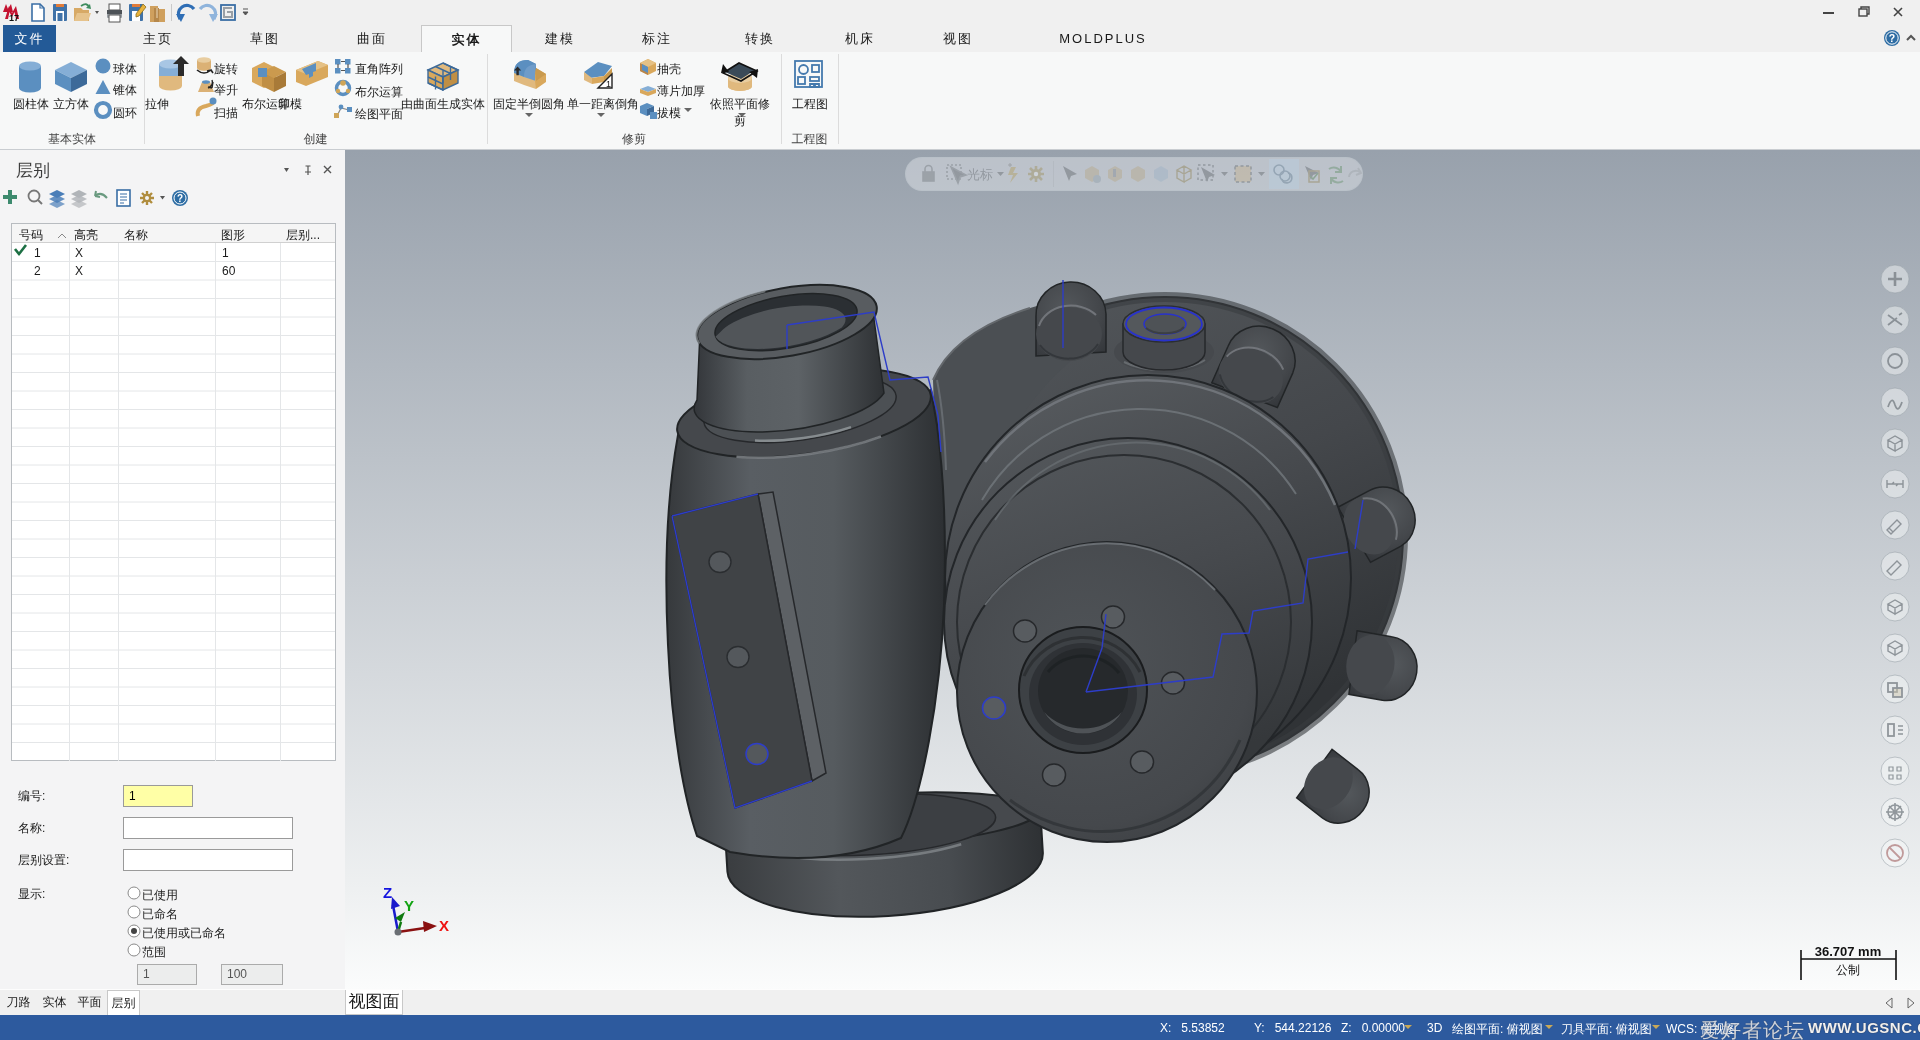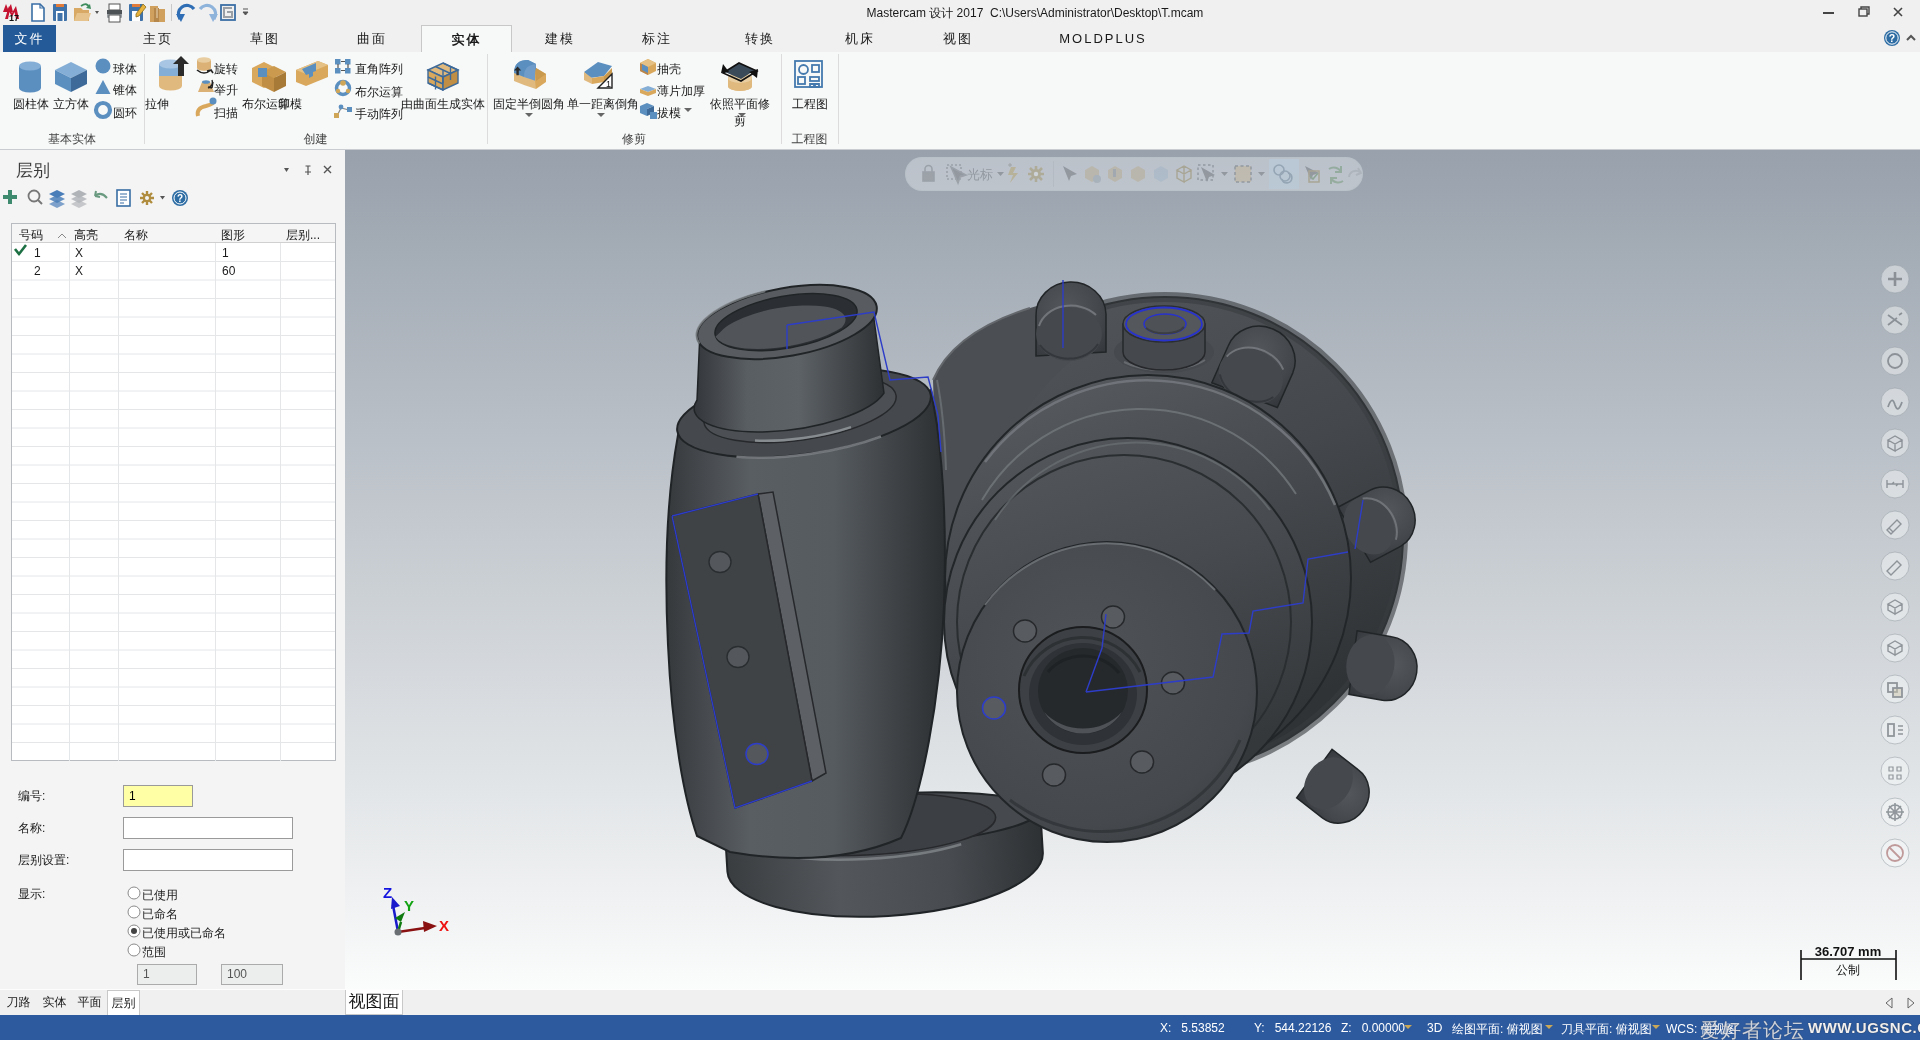--- a/index.html
+++ b/index.html
@@ -19,21 +19,20 @@
 #viewport{position:absolute;left:345px;top:0;width:1575px;height:840px;background:linear-gradient(#98a1ac, #eef0f1 88%,#fbfcfc)}
 #vtabbar{position:absolute;left:0;top:989px;width:1920px;height:26px;background:#f0f0f0;border-top:1px solid #fdfdfd}
 #statusbar{position:absolute;left:0;top:1015px;width:1920px;height:25px;background:#2d5a9e;color:#fff;font-size:12px}
 .sdrop{position:absolute;top:10px;width:0;height:0;border-left:4px solid transparent;border-right:4px solid transparent;border-top:4px solid #c8a858}
 .ptab{position:absolute;top:0;height:25px;line-height:24px;font-size:12px;color:#1a1a1a;text-align:center}
 .cell{position:absolute;font-size:12px;color:#1a1a1a}
 </style></head>
 <body>
 
 <div id="titlebar">
- <div id="title">Mastercam 设计 2017&nbsp;&nbsp;C:\Users\Administrator\Desktop\T.mcam</div>
  <svg class="abs" style="left:0;top:0" width="260" height="25" viewBox="0 0 260 25">
 
   <g>
    <path d="M3 12 L6 4 L8 9 L11 4 L13 12 Z" fill="#c41230"></path>
    <path d="M5 19 L9 6 L12 13 L16 6 L19 19 L16 19 L14.5 12 L12 17 L9.5 12 L8 19 Z" fill="#c41230"></path>
    <text x="9" y="21" font-size="9" font-weight="bold" fill="#111">17</text>
   </g>
 
   <g>
         <path d="M32 4 h8 l4 4 v13 h-12 z" fill="#fff" stroke="#3a6ea5" stroke-width="1.6"></path>
@@ -275,21 +274,21 @@
  <div class="smalllabel" style="left:113px;top:30px">锥体</div>
  <div class="smalllabel" style="left:113px;top:53px">圆环</div>
  <div class="biglabel" style="left:132px;width:50px">拉伸</div>
  <div class="smalllabel" style="left:214px;top:9px">旋转</div>
  <div class="smalllabel" style="left:214px;top:30px">举升</div>
  <div class="smalllabel" style="left:214px;top:53px">扫描</div>
  <div class="biglabel" style="left:241px;width:50px">布尔运算</div>
  <div class="biglabel" style="left:270px;width:40px">印模</div>
  <div class="smalllabel" style="left:355px;top:9px">直角阵列</div>
  <div class="smalllabel" style="left:355px;top:32px">布尔运算</div>
- <div class="smalllabel" style="left:355px;top:54px">手动阵列</div>
+ <div class="smalllabel" style="left:355px;top:54px">绘图平面</div>
  <div class="biglabel" style="left:399px;width:88px">由曲面生成实体</div>
  <div class="biglabel" style="left:490px;width:78px">固定半倒圆角</div>
  <div class="drop" style="left:525px;top:61px"></div>
  <div class="biglabel" style="left:564px;width:78px">单一距离倒角</div>
  <div class="drop" style="left:597px;top:61px"></div>
  <div class="smalllabel" style="left:657px;top:9px">抽壳</div>
  <div class="smalllabel" style="left:657px;top:31px">薄片加厚</div>
  <div class="smalllabel" style="left:657px;top:53px">拔模</div>
  <div class="drop" style="left:684px;top:56px"></div>
  <div class="biglabel" style="left:705px;width:70px">依照平面修剪</div>

